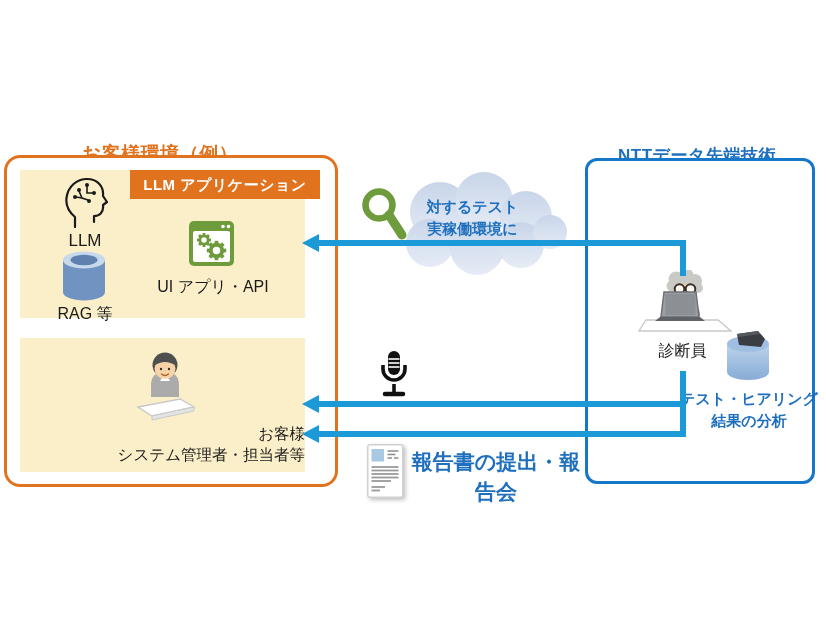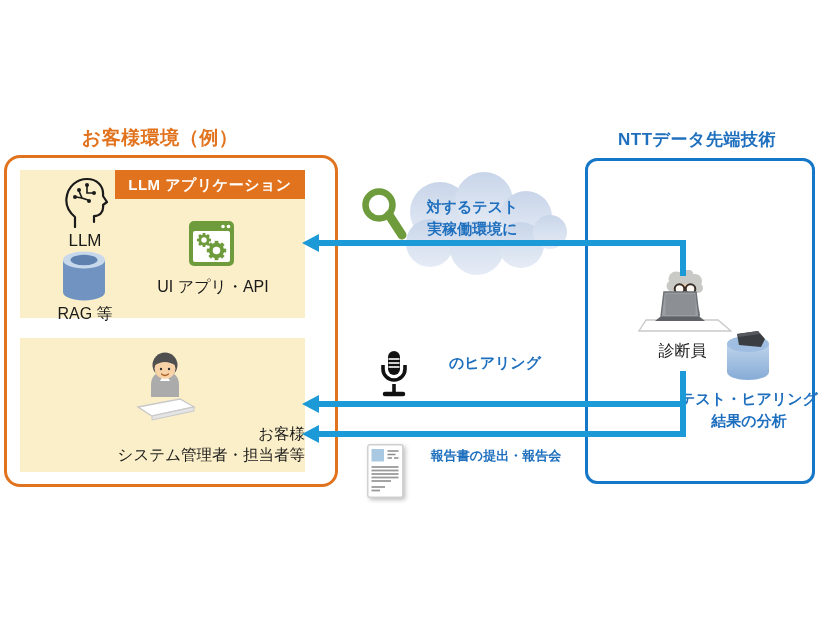--- a/index.html
+++ b/index.html
@@ -1,27 +1,27 @@
 <!DOCTYPE html>
 <html><head>
 <meta charset="utf-8">
 <style>
   html,body{margin:0;padding:0;background:#fff;}
   .canvas{position:relative;width:826px;height:620px;background:#fff;overflow:hidden;
           font-family:"Liberation Sans","DejaVu Sans",sans-serif;}
   .abs{position:absolute;}
-  .ttl{font-size:19px;font-weight:600;text-align:center;letter-spacing:.5px;}
+  .ttl{font-size:19px;font-weight:600;text-align:center;letter-spacing:.5px;margin-top:16px;}
   .customer-ttl{color:#E2731E;}
   .ntt-ttl{color:#1E6FBE;}
   .customer-box{left:4px;top:155px;width:328px;height:326px;border:3px solid #E2731E;border-radius:16px;background:#fff;}
   .ntt-box{left:585px;top:158px;width:224px;height:320px;border:3px solid #1577C8;border-radius:12px;background:#fff;}
   .yellow{background:#FBEFC9;}
   .app-box{left:20px;top:170px;width:285px;height:148px;}
   .staff-box{left:20px;top:338px;width:285px;height:134px;}
-  .app-header{left:115px;top:170px;width:190px;height:29px;background:#E2731E;color:#fff;
+  .app-header{left:130px;top:170px;width:190px;height:29px;background:#E2731E;color:#fff;
               font-size:15px;font-weight:bold;text-align:center;line-height:29px;letter-spacing:.5px;}
   .lbl{color:#1a1a1a;font-size:15.5px;text-align:center;line-height:1.35;}
   .blue-txt{color:#1E6FBE;font-size:15px;font-weight:600;text-align:center;line-height:1.45;}
   .arrow-line{background:#1B9AD7;z-index:3;}
   .arrow-head{width:0;height:0;border-top:9px solid transparent;border-bottom:9px solid transparent;
               border-right:17px solid #1B9AD7;z-index:3;}
   .z1{z-index:1;} .z2{z-index:2;} .z4{z-index:4;}
   .doc-shadow{filter:drop-shadow(2px 2px 2px rgba(0,0,0,.25));}
 </style>
 </head>
@@ -218,21 +218,20 @@
         <line x1="8.5" y1="9" x2="19.5" y2="9"></line>
           <line x1="8.5" y1="13" x2="19.5" y2="13"></line>
         <line x1="8.5" y1="17" x2="19.5" y2="17"></line>
       </g>
       <path d="M3,15 v4 a11,11 0 0 0 22,0 v-4" fill="none" stroke="#111" stroke-width="3.6"></path>
       <line x1="14" y1="34" x2="14" y2="42" stroke="#111" stroke-width="3.6"></line>
       <line x1="5" y1="44" x2="23" y2="44" stroke="#111" stroke-width="4.5" stroke-linecap="round"></line>
     </svg>
   </div>
   <div class="abs blue-txt z2" style="left:410px;top:352px;width:170px;">
-    <div>のヒアリング</div>
   </div>
 
   <div class="abs z2 doc-shadow" style="left:367px;top:444px;width:38px;height:55px;">
     <svg width="38" height="55" viewBox="0 0 38 55">
       <rect x="0.8" y="0.8" width="35" height="52.5" rx="2" fill="#fff" stroke="#CFCFCF" stroke-width="1.4"></rect>
       <rect x="4.5" y="5" width="12.5" height="12.5" fill="#A9C9E2"></rect>
       <g stroke="#8C8C8C" stroke-width="1.5">
         <line x1="20.5" y1="7" x2="31.5" y2="7"></line>
           <line x1="20.5" y1="10.5" x2="28.5" y2="10.5"></line>
         <line x1="20.5" y1="14" x2="25" y2="14"></line>
@@ -242,15 +241,15 @@
         <line x1="4.5" y1="23" x2="31.5" y2="23"></line>
           <line x1="4.5" y1="26.5" x2="31.5" y2="26.5"></line>
         <line x1="4.5" y1="30" x2="31.5" y2="30"></line>
           <line x1="4.5" y1="33.5" x2="31.5" y2="33.5"></line>
         <line x1="4.5" y1="37" x2="24" y2="37"></line>
         <line x1="4.5" y1="43" x2="18" y2="43"></line>
           <line x1="4.5" y1="46.5" x2="13" y2="46.5"></line>
       </g>
     </svg>
   </div>
-  <div class="abs blue-txt z2" style="left:410px;top:447px;width:172px;font-size:13px;">報告書の提出・報告会</div>
+  <div class="abs blue-txt z2" style="left:410px;top:447px;width:172px;font-size:21px;">報告書の提出・報告会</div>
 
 </div>
 
 </body></html>

